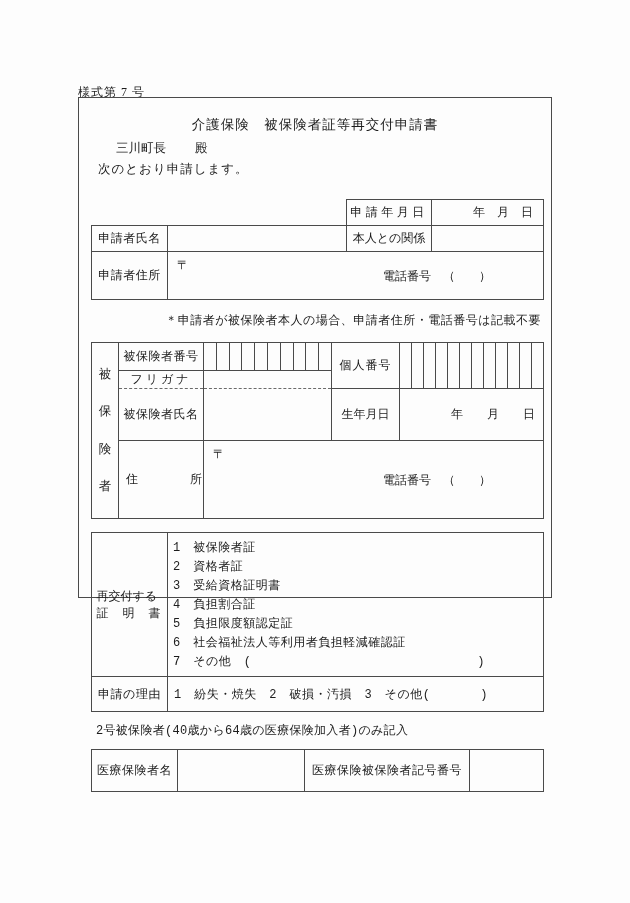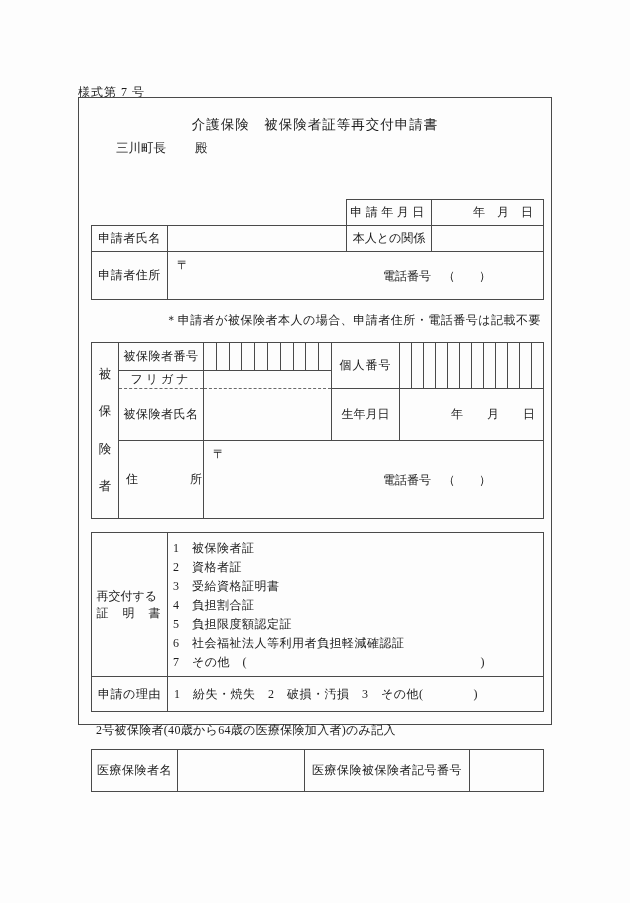--- a/index.html
+++ b/index.html
@@ -20,22 +20,23 @@
     background:var(--paper);
     overflow:hidden;
     font-size:12px;
   }
   .form-no{
     position:absolute;left:78px;top:84px;
     font-size:12px;letter-spacing:1px;
   }
   .box{
     position:absolute;left:78px;top:97px;
-    width:474px;height:628px;
+    width:474px;height:501px;
     border:1px solid var(--line);
+    font-family:Liberation Mono, monospace;
   }
   .title{
     position:absolute;top:18px;left:0;width:100%;
     text-align:center;font-size:13.5px;letter-spacing:1px;
   }
   .addressee-row{
     position:absolute;top:42px;left:37px;
     display:flex;gap:29px;font-size:12.5px;
   }
   .intro{
@@ -121,20 +122,21 @@
 
   <div class="box">
 
     <div class="title">介護保険　被保険者証等再交付申請書</div>
 
     <div class="addressee-row">
       <span>三川町長</span>
       <span>殿</span>
     </div>
 
+    <div class="intro">次のとおり申請します。</div>
 
     <table class="t1">
       <colgroup>
           <col style="width:76px">
           <col style="width:179px">
           <col style="width:85px">
           <col style="width:112px">
         </colgroup>
       <tbody>
           <tr class="r1">

